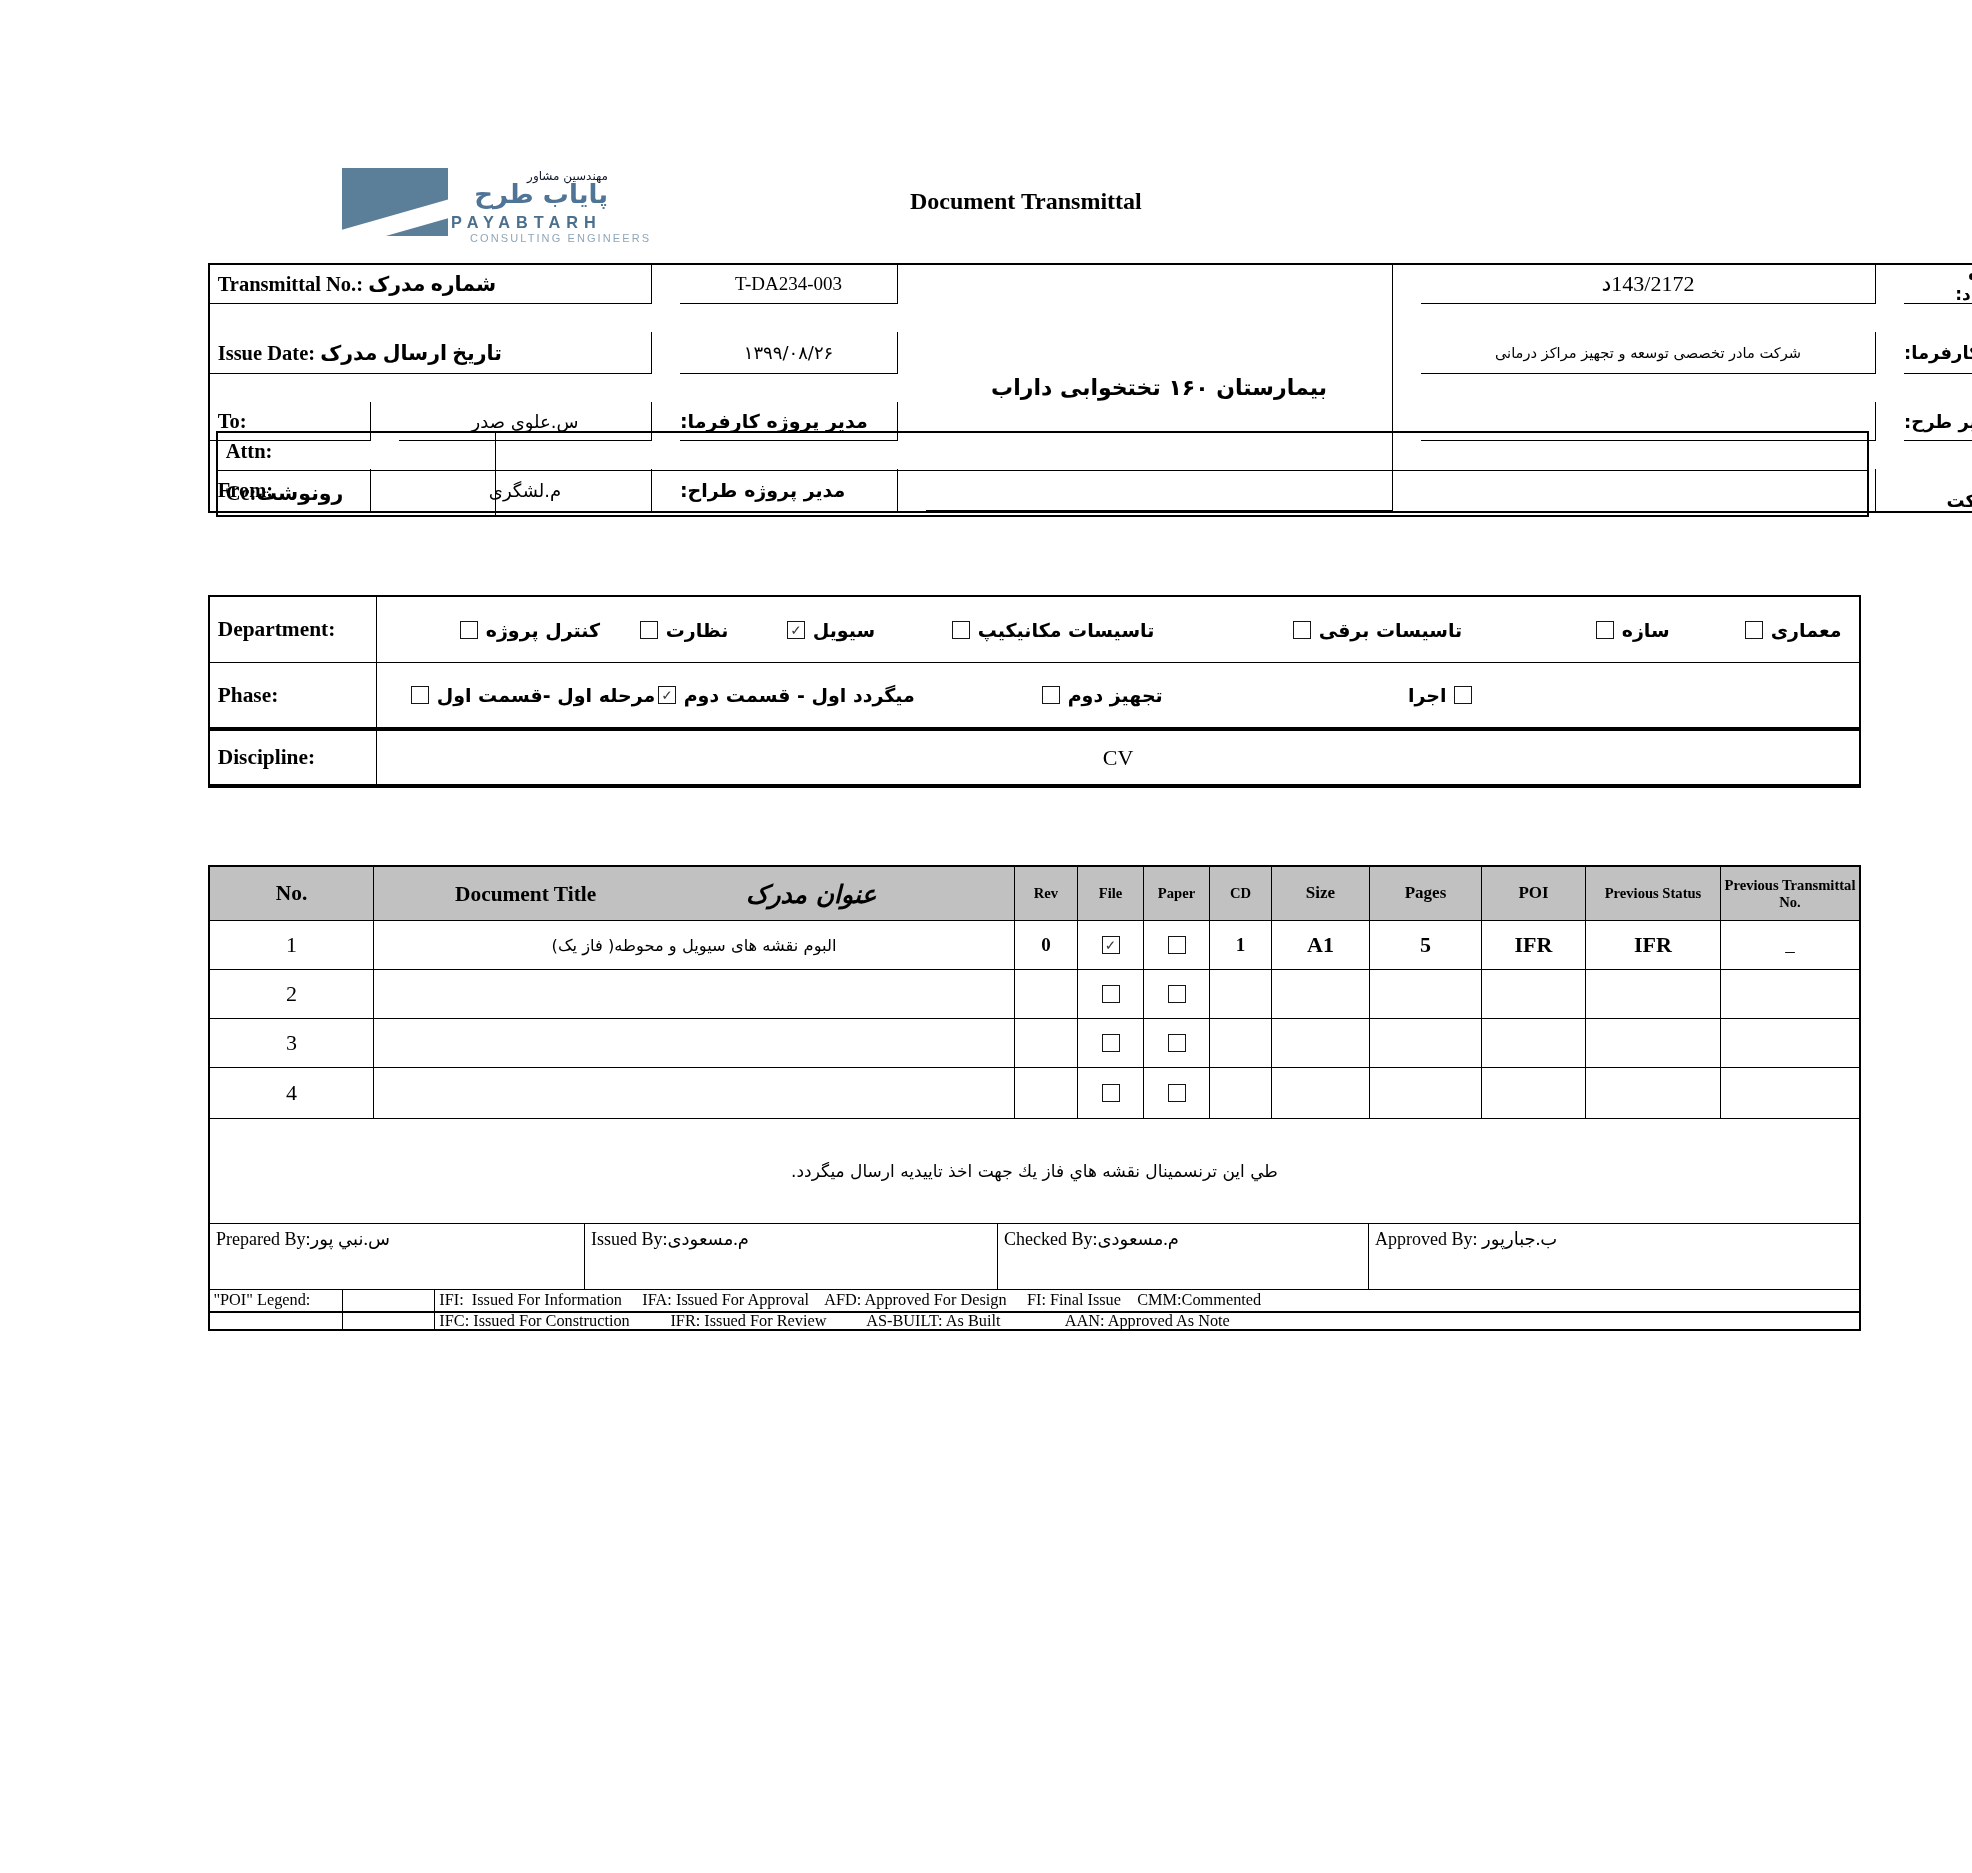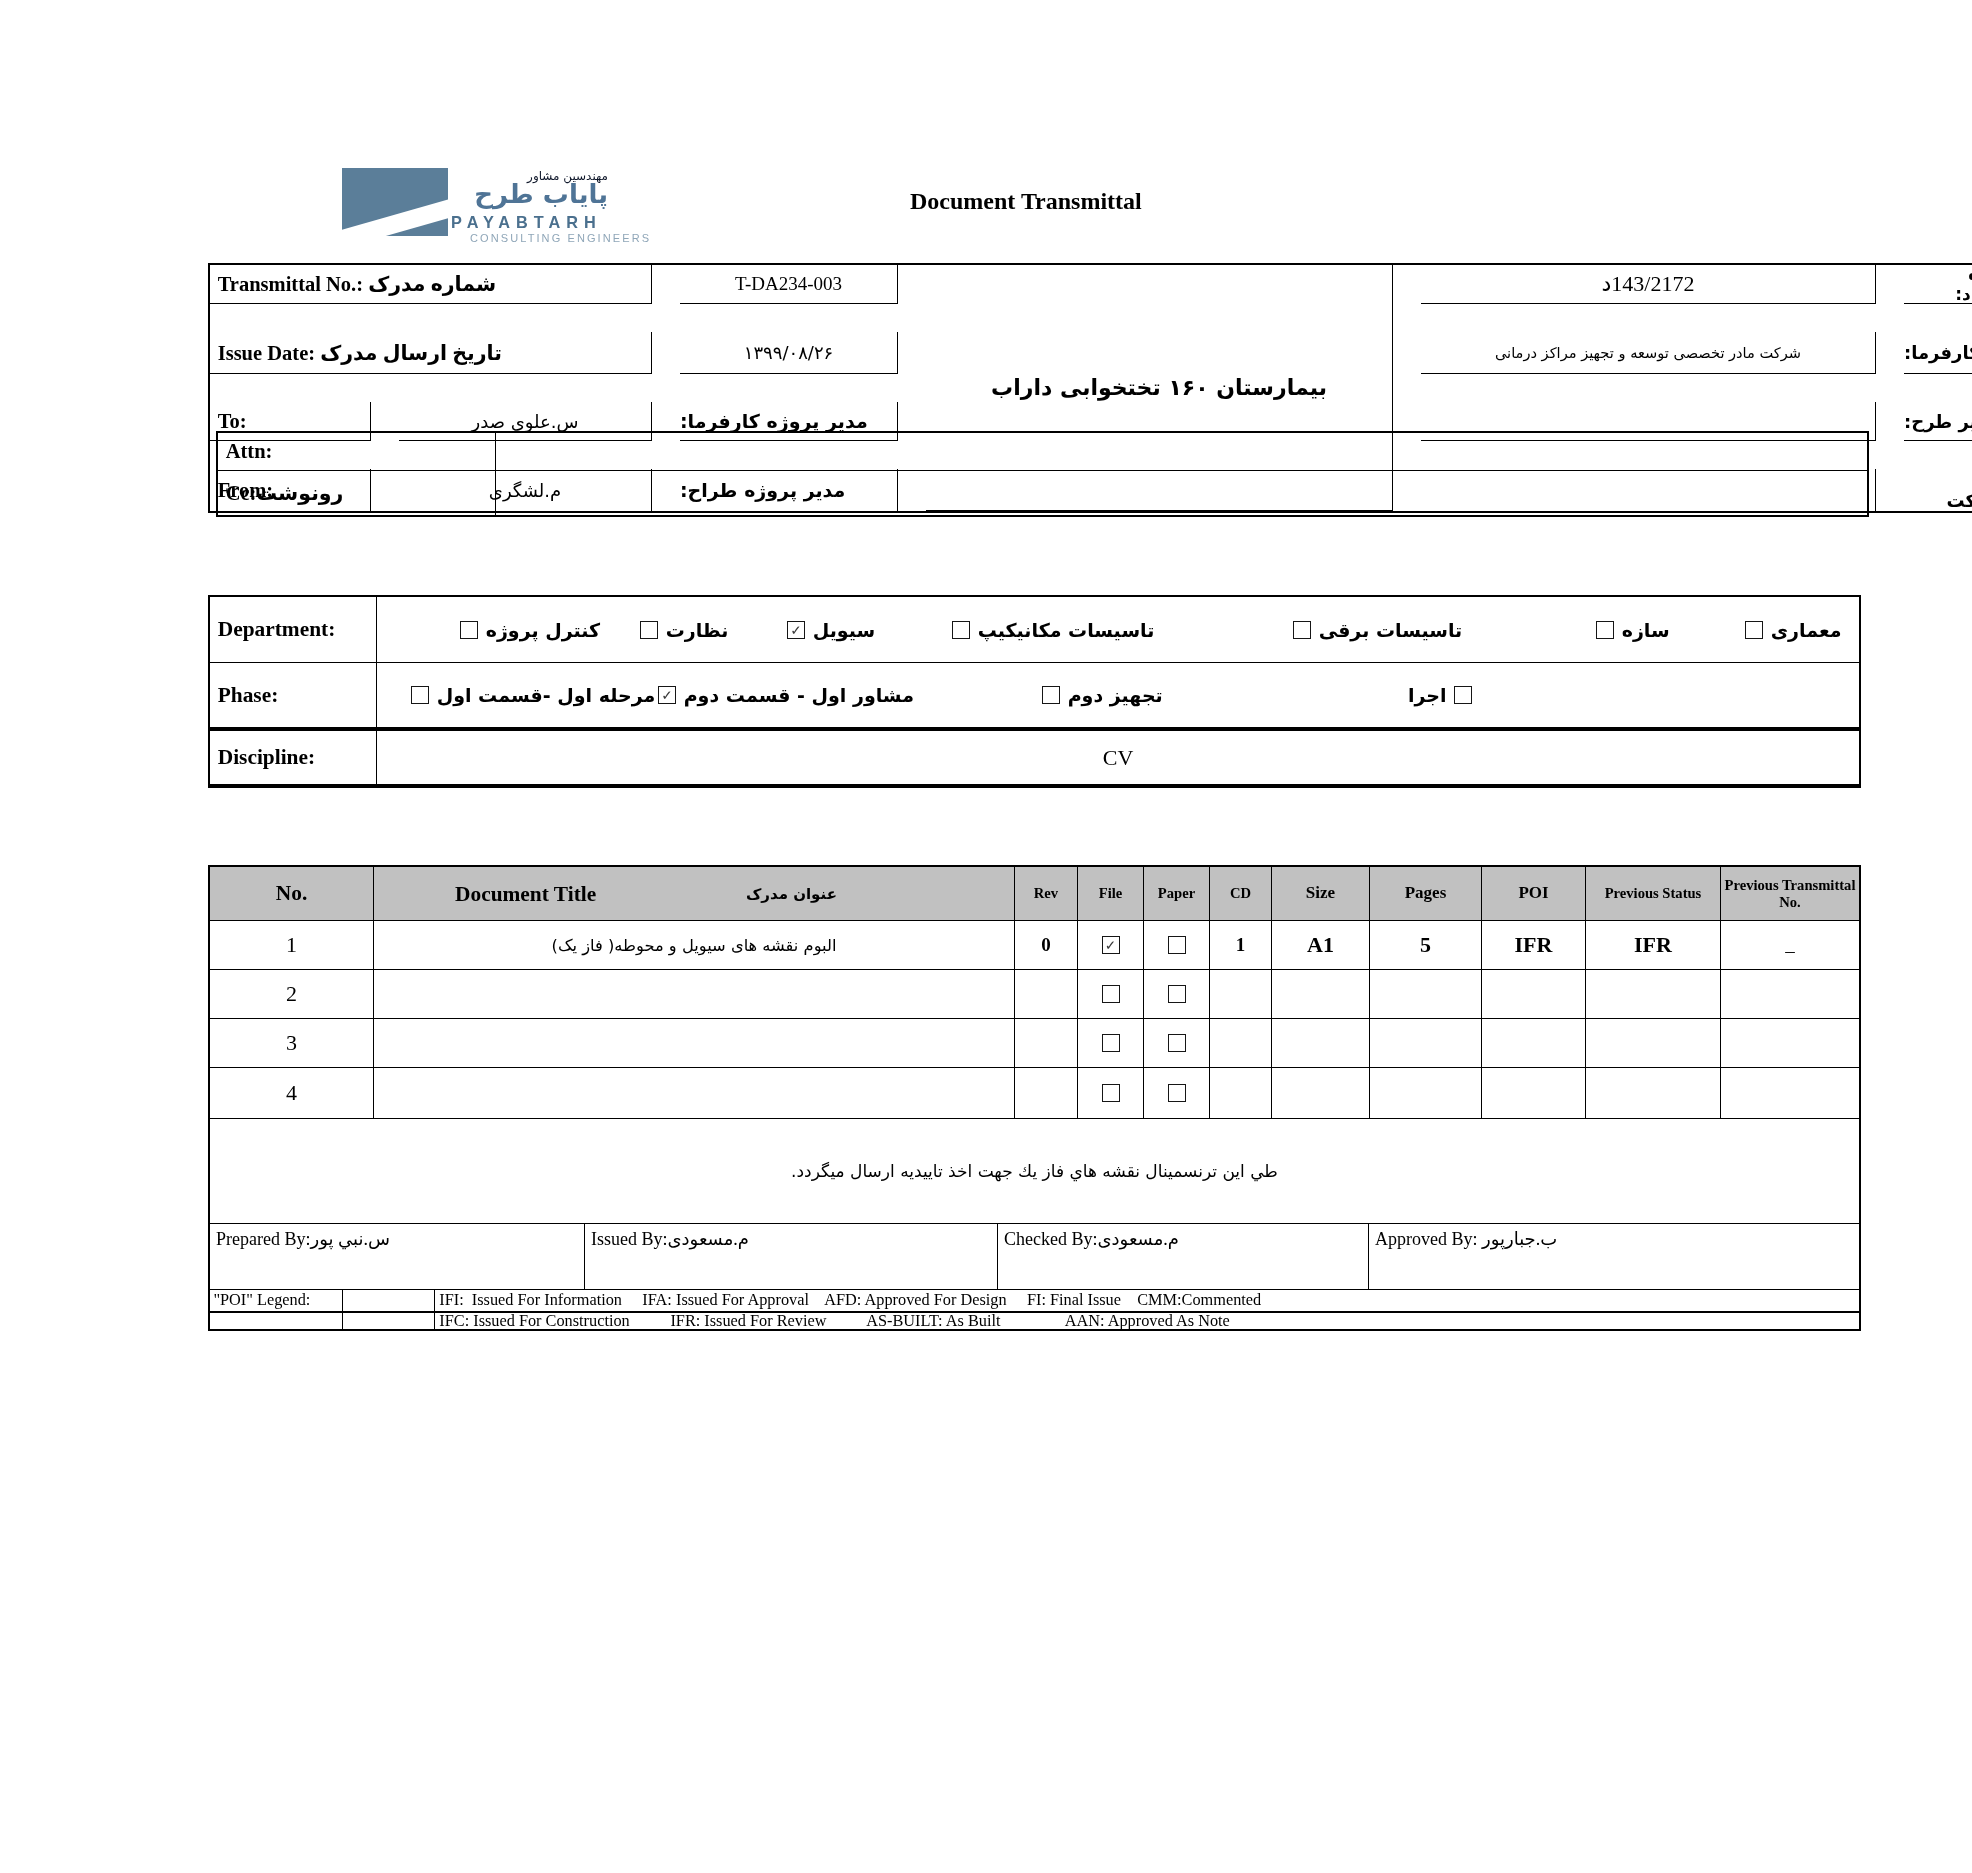--- a/index.html
+++ b/index.html
@@ -49,21 +49,21 @@
   .gD{position:absolute;left:208px;top:865px;width:1649px;border:2.6px solid #000;box-sizing:content-box;}
   .dgrid{display:grid;grid-template-columns:164px 641px 63px 66px 66px 62px 98px 112px 104px 135px 138px;}
   .dhead{height:53px;background:#c1c1c1;border-bottom:1.7px solid #000;}
   .dhead .c{border-bottom:none;font-weight:bold;}
   .drow{height:48px;border-bottom:1.7px solid #000;}
   .drow4{height:50px;}
   .drow .c{border-bottom:none;}
   .h-sm{font-size:14.6px;line-height:16.3px;text-align:center;justify-content:center;}
   .titlecell{position:relative;}
   .dt-en{position:absolute;left:81px;top:50%;transform:translateY(-50%);font-size:21.4px;font-weight:bold;}
-  .dt-fa{position:absolute;left:372px;top:50%;transform:translateY(-50%);font-size:15px;font-weight:bold;direction:rtl;}
+  .dt-fa{position:absolute;left:372px;top:50%;transform:translateY(-50%);font-size:25px;font-weight:bold;direction:rtl;font-style:italic;}
   .dnotes{height:104px;border-bottom:1.7px solid #000;display:flex;align-items:center;justify-content:center;
           font-size:17px;direction:rtl;}
   .dsig{display:grid;grid-template-columns:375px 413px 371px 490px;height:65px;border-bottom:1.7px solid #000;}
   .dsig .c{border-bottom:none;align-items:flex-start;padding:4.3px 0 0 6px;font-size:18px;}
   .dleg1{display:grid;grid-template-columns:133px 92px 1424px;height:20.5px;border-bottom:2.6px solid #000;}
   .dleg2{display:grid;grid-template-columns:133px 92px 1424px;height:16px;}
   .dleg1 .c,.dleg2 .c{border-bottom:none;font-size:16.3px;}
   .pre{white-space:pre;}
 
   .fs17{font-size:14.6px;} .fs20{font-size:17px;} .fs21{font-size:18px;}
@@ -153,21 +153,21 @@
     <div class="c nr optrow thick">
       <span class="opt fa fans" style="left:1031px">
         <span class="cb"></span>
         <span>اجرا</span>
       </span>
       <span class="opt fa fans" style="left:665px">
         <span>تجهیز دوم</span>
         <span class="cb"></span>
       </span>
       <span class="opt fa fans" style="left:281px">
-        <span>مشاور اول - قسمت دوم</span>
+        <span>ميگردد اول - قسمت دوم</span>
         <span class="cb checked">✓</span>
       </span>
       <span class="opt fa fans" style="left:34px">
         <span>مرحله اول -قسمت اول</span>
         <span class="cb"></span>
       </span>
     </div>
 
     <div class="c pl b fs25 nb">Discipline:</div>
     <div class="c nr nb ctr fs23">CV</div>

